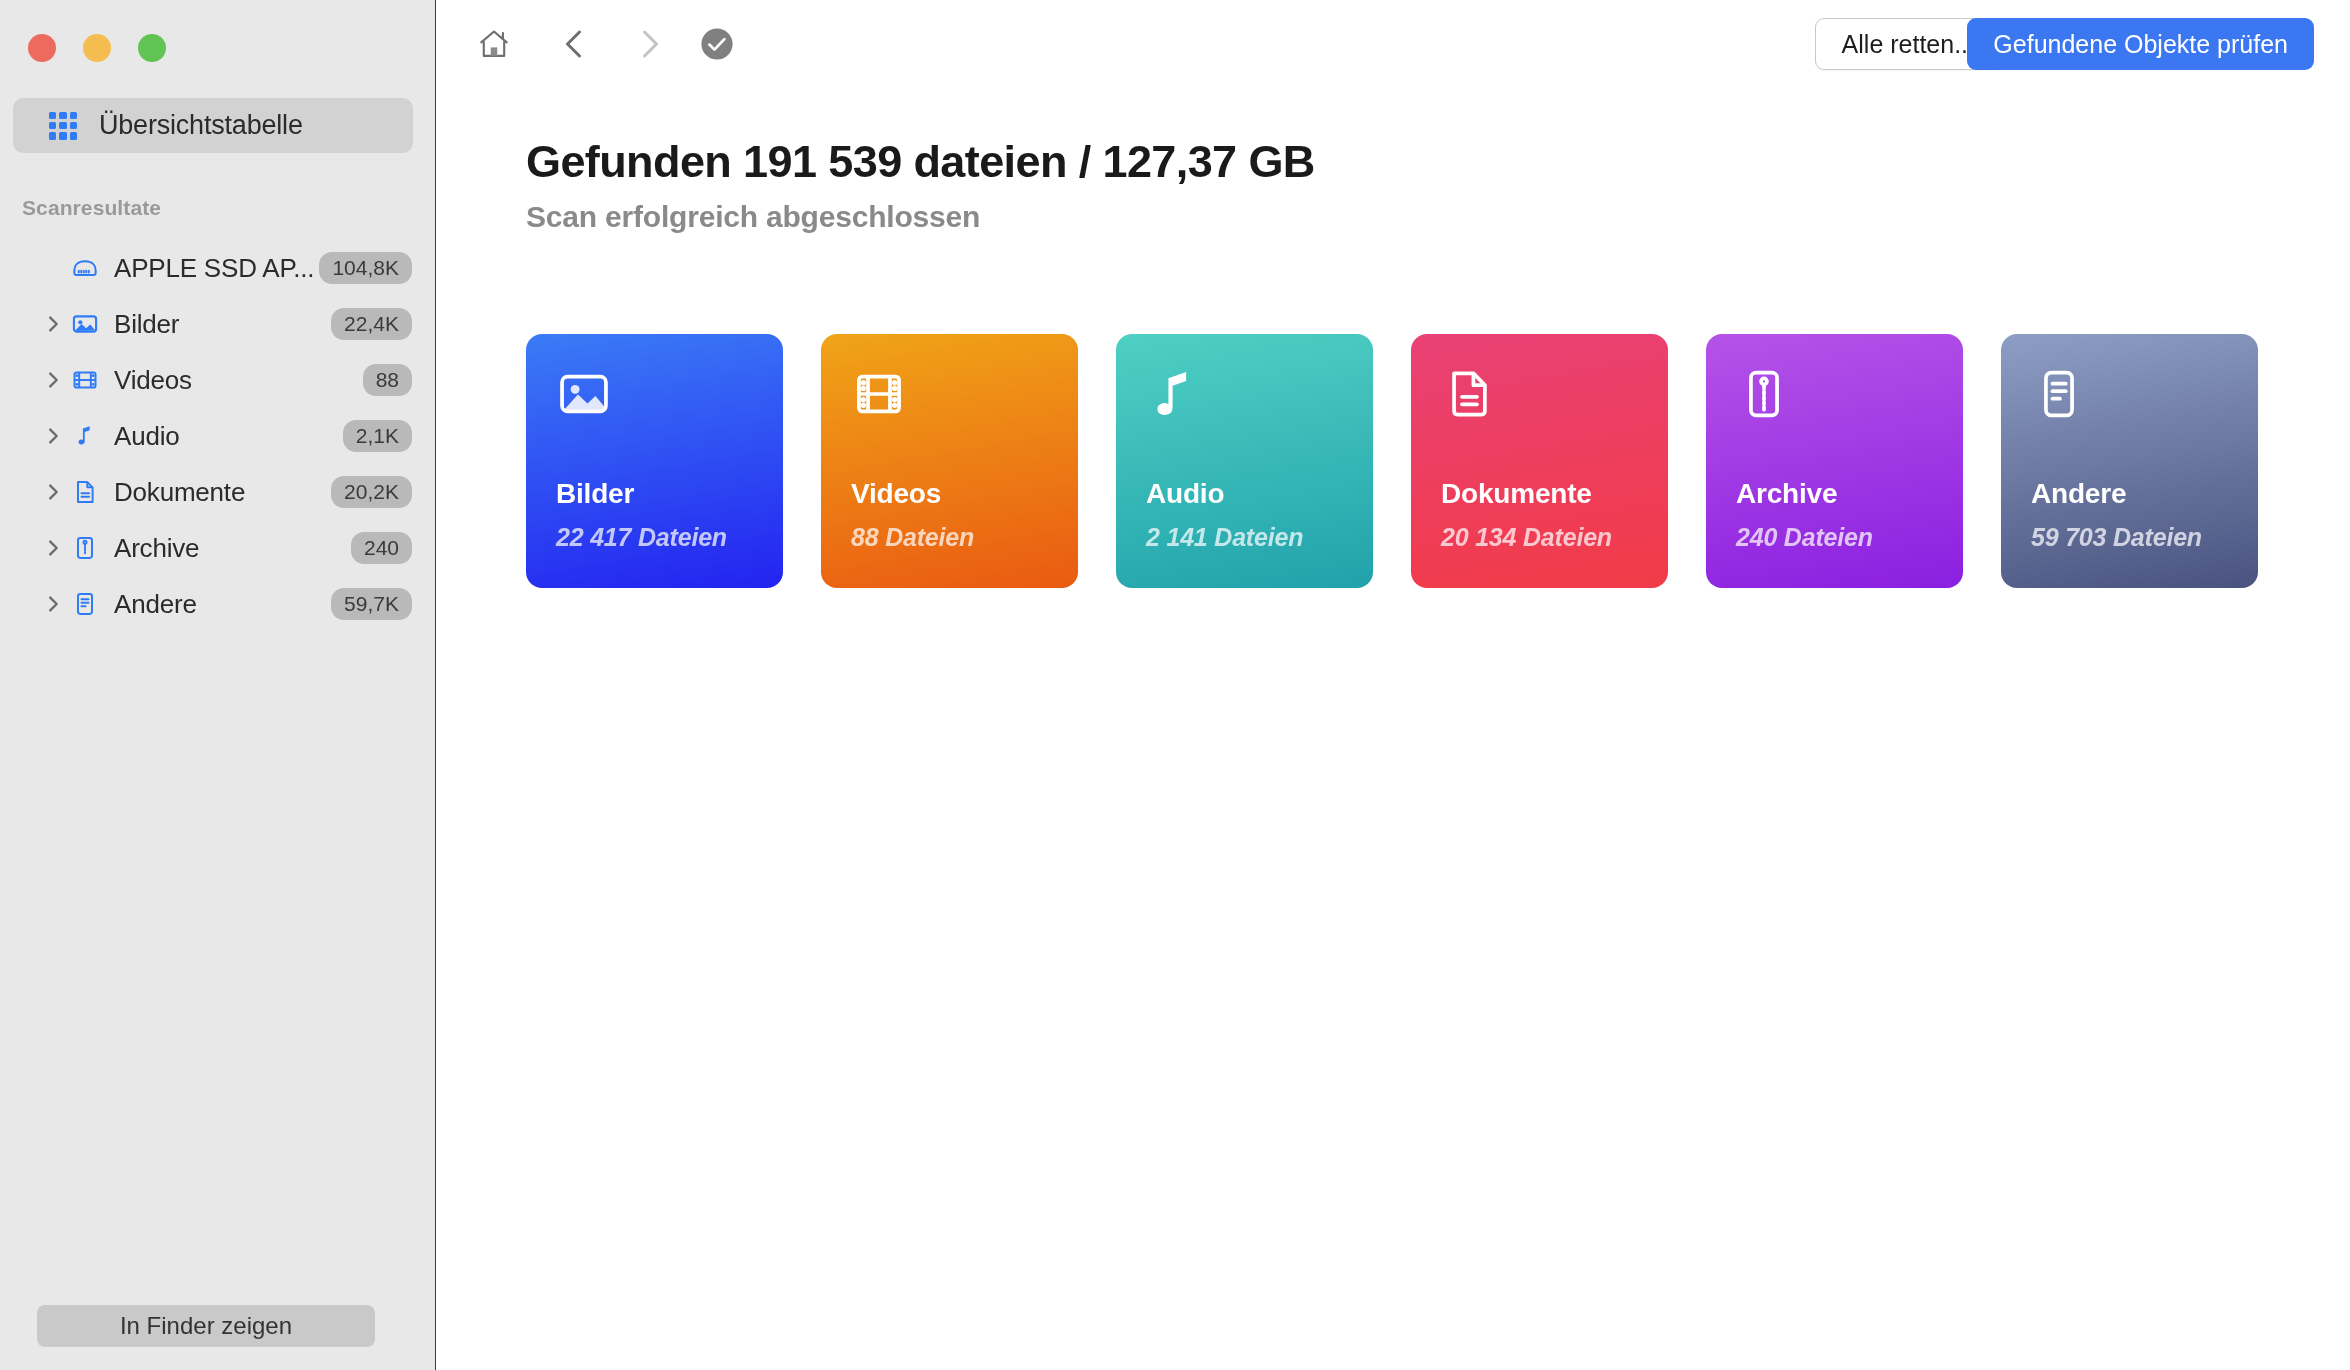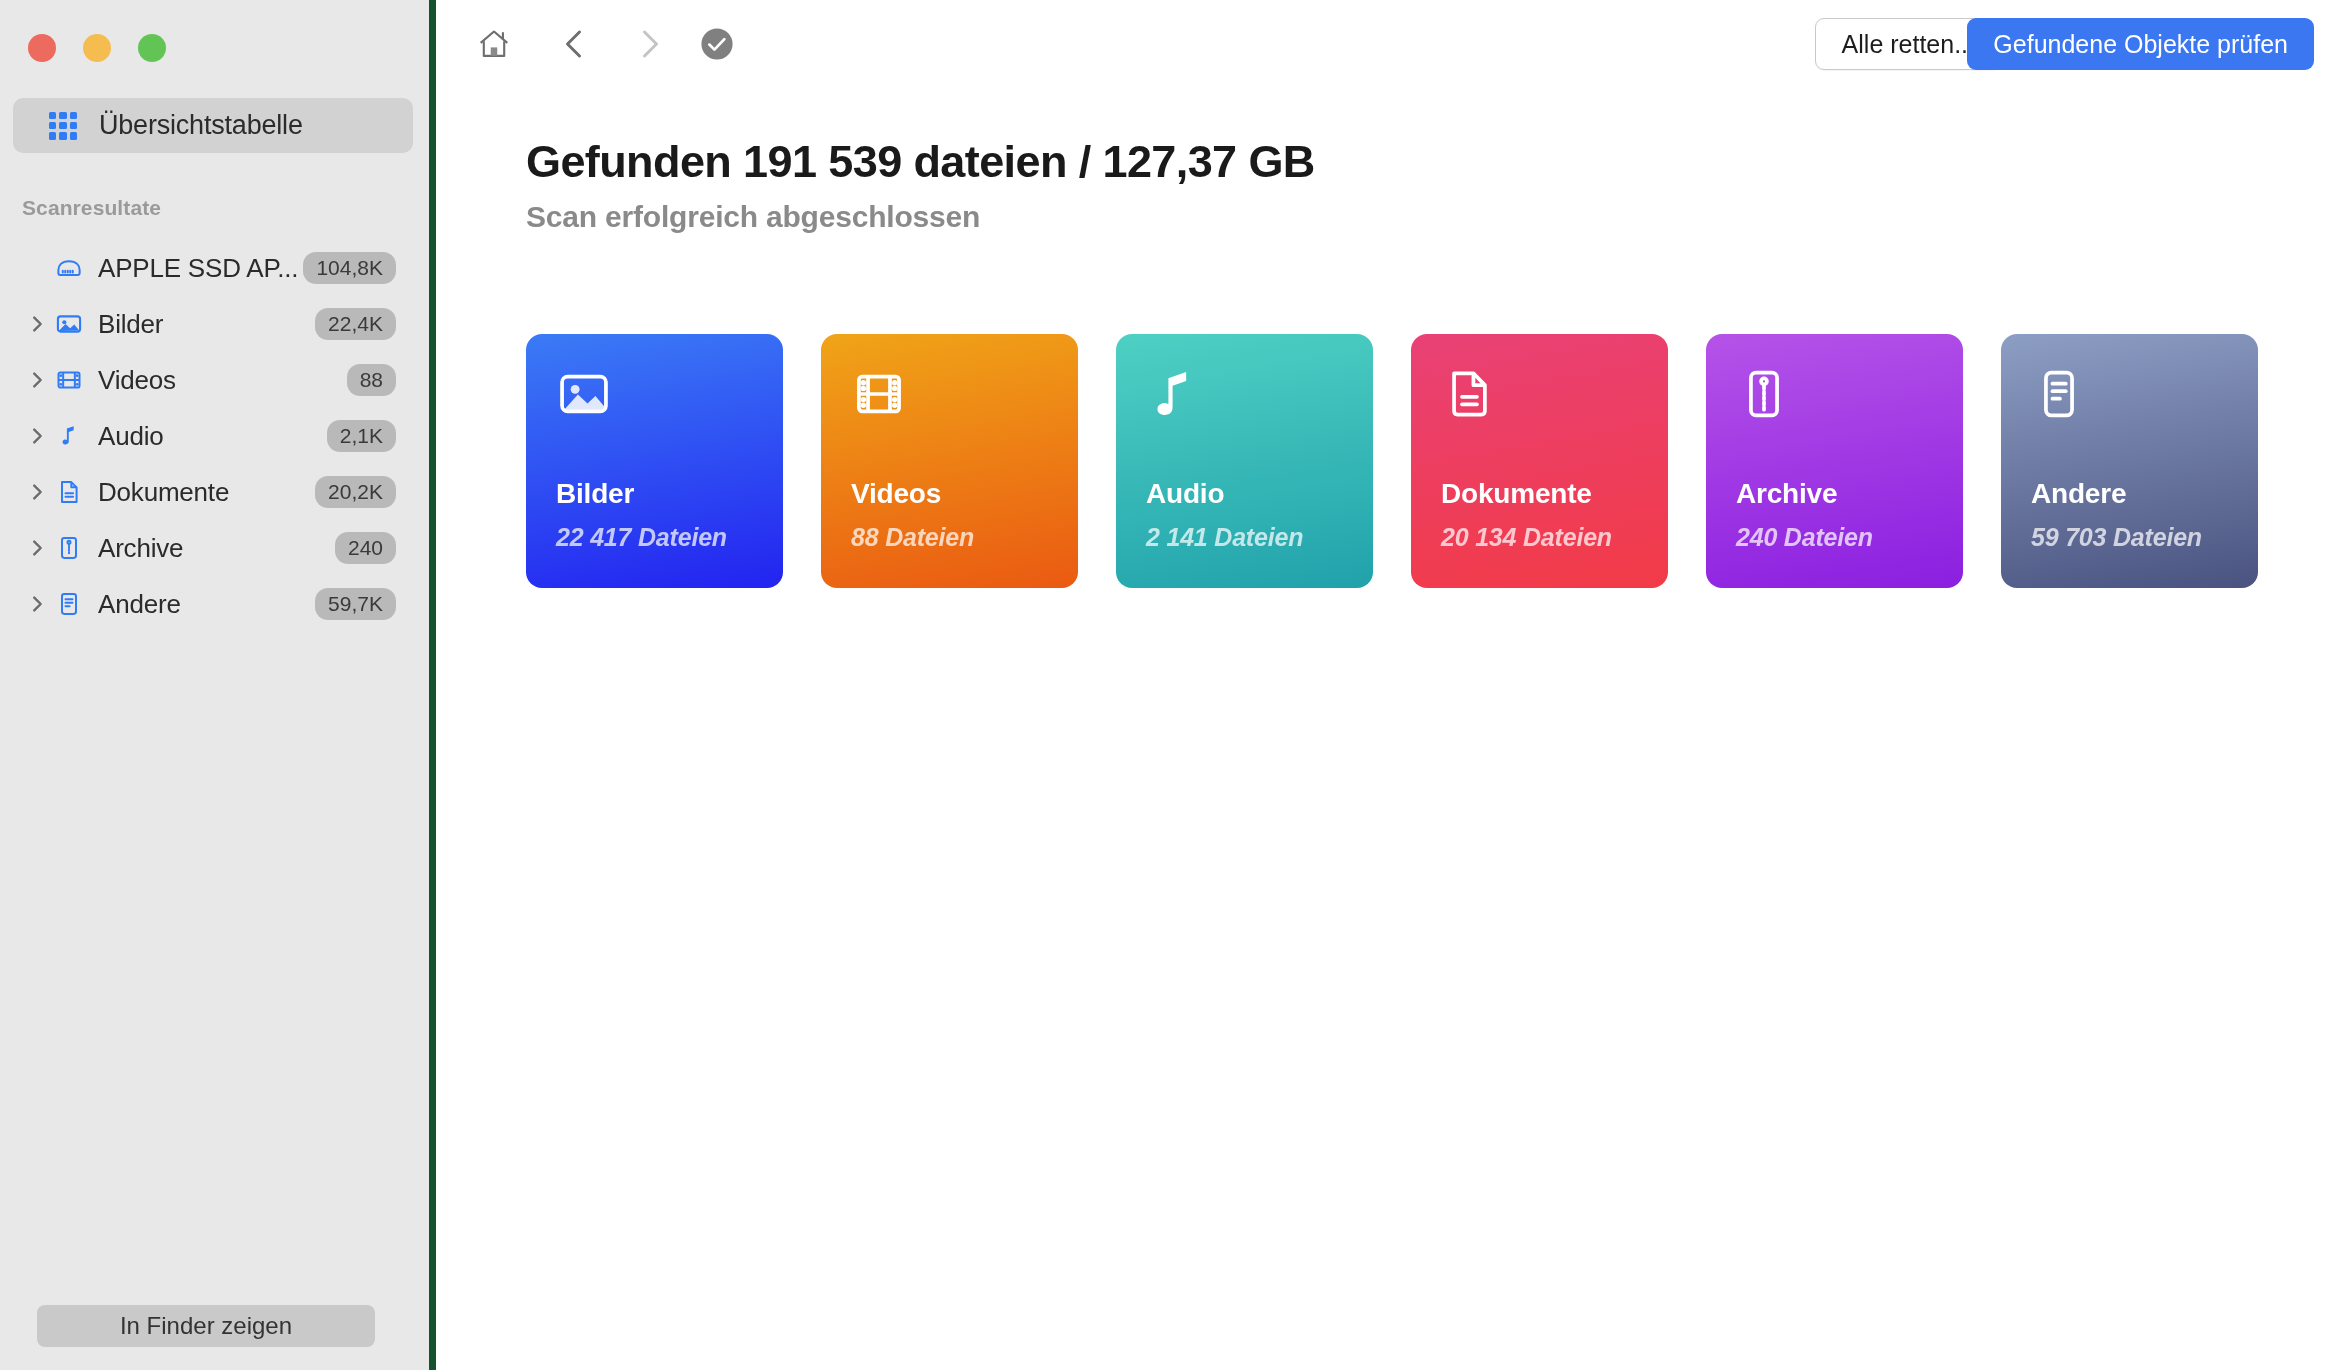--- a/index.html
+++ b/index.html
@@ -11,21 +11,21 @@
     overflow:hidden;
     -webkit-font-smoothing:antialiased;
   }
   .window { position:relative; width:2350px; height:1370px; display:flex; }
 
   
   .sidebar {
     position:relative;
     width:436px; height:1370px;
     background:#e8e8e8;
-    border-right:7px solid #14532d;
+    border-right:1px solid #14532d;
     flex:0 0 436px;
   }
   .traffic-lights {
     position:absolute; top:34px; left:28px;
     display:flex; gap:27px;
   }
   .light { width:28px; height:28px; border-radius:50%; display:block; }
   .light.red    { background:#ed6a5e; }
   .light.yellow { background:#f5bd4f; }
   .light.green  { background:#61c454; }
@@ -44,21 +44,21 @@
     gap:3px; flex:0 0 28px; }
   .grid-icon i { background:#2f7cf6; border-radius:1.5px; display:block; }
   .overview-label { font-size:27px; color:#2b2b2b; letter-spacing:-0.2px; }
 
   .section-title {
     position:absolute; top:196px; left:22px;
     font-size:21px; font-weight:bold; color:#9a9a9a;
     letter-spacing:0.1px;
   }
 
-  .tree { position:absolute; top:240px; left:0; width:436px; }
+  .tree { position:absolute; top:240px; left:16px; width:436px; }
   .tree-row {
     position:relative;
     height:56px;
     display:flex; align-items:center;
     padding-left:22px;
     gap:0;
   }
   .chevron {
     width:30px; flex:0 0 30px;
     display:flex; align-items:center; justify-content:center;

